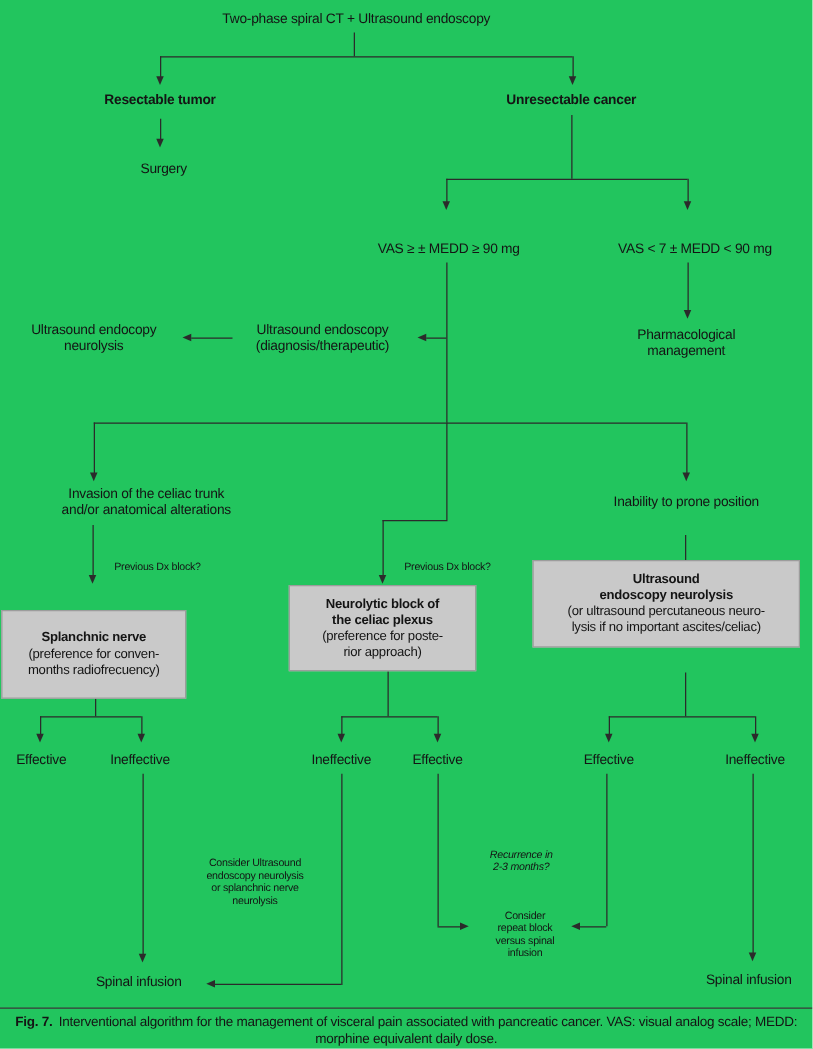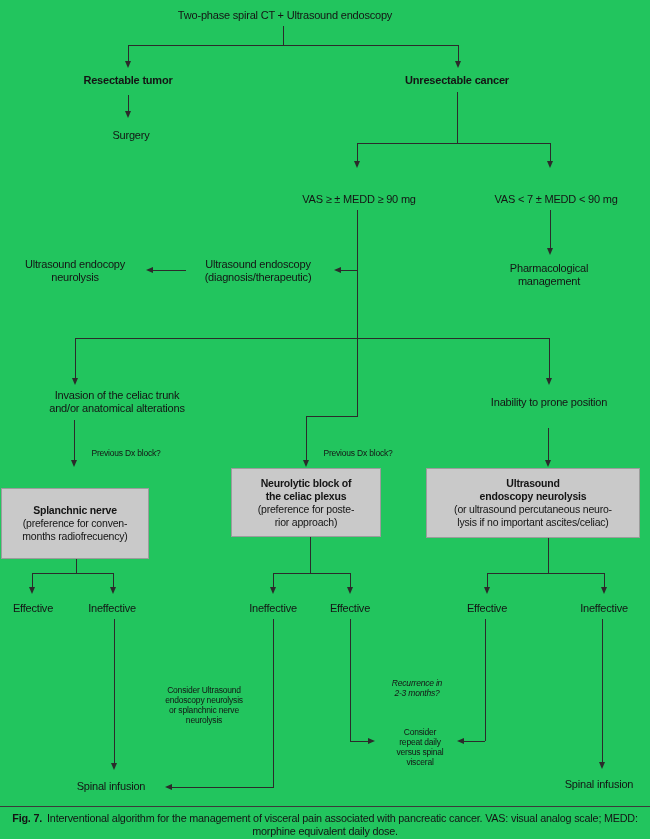--- a/index.html
+++ b/index.html
@@ -154,21 +154,21 @@
     <div>months radiofrecuency)</div>
   </div>
 
   <div class="gbox" style="left:231px;top:468px;width:150px;height:69px;">
     <div class="b">Neurolytic block of</div>
     <div class="b">the celiac plexus</div>
     <div>(preference for poste-</div>
     <div>rior approach)</div>
   </div>
 
-  <div class="gbox" style="left:426px;top:468px;width:214px;height:70px;">
+  <div class="gbox" style="left:426px;top:448px;width:214px;height:70px;">
     <div class="b">Ultrasound</div>
     <div class="b">endoscopy neurolysis</div>
     <div>(or ultrasound percutaneous neuro-</div>
     <div>lysis if no important ascites/celiac)</div>
   </div>
 
   <div class="lbl" style="left:33px;top:602px;">Effective</div>
   <div class="lbl" style="left:112px;top:602px;">Ineffective</div>
   <div class="lbl" style="left:273px;top:602px;">Ineffective</div>
   <div class="lbl" style="left:350px;top:602px;">Effective</div>
@@ -182,23 +182,23 @@
     <div>neurolysis</div>
   </div>
 
   <div class="lbl sm" style="left:417px;top:678px;font-style:italic;">
     <div>Recurrence in</div>
     <div>2-3 months?</div>
   </div>
 
   <div class="lbl sm" style="left:420px;top:727px;">
     <div>Consider</div>
-    <div>repeat daily</div>
+    <div>repeat block</div>
     <div>versus spinal</div>
-    <div>visceral</div>
+    <div>infusion</div>
   </div>
 
   <div class="lbl" style="left:111px;top:780px;">Spinal infusion</div>
   <div class="lbl" style="left:599px;top:778px;">Spinal infusion</div>
 
   <div class="rule"></div>
   <div class="lbl caption">
     <span class="figno">Fig. 7.</span><span>Interventional algorithm for the management of visceral pain associated with pancreatic cancer. VAS: visual analog scale; MEDD: morphine equivalent daily dose.</span>
   </div>
 

